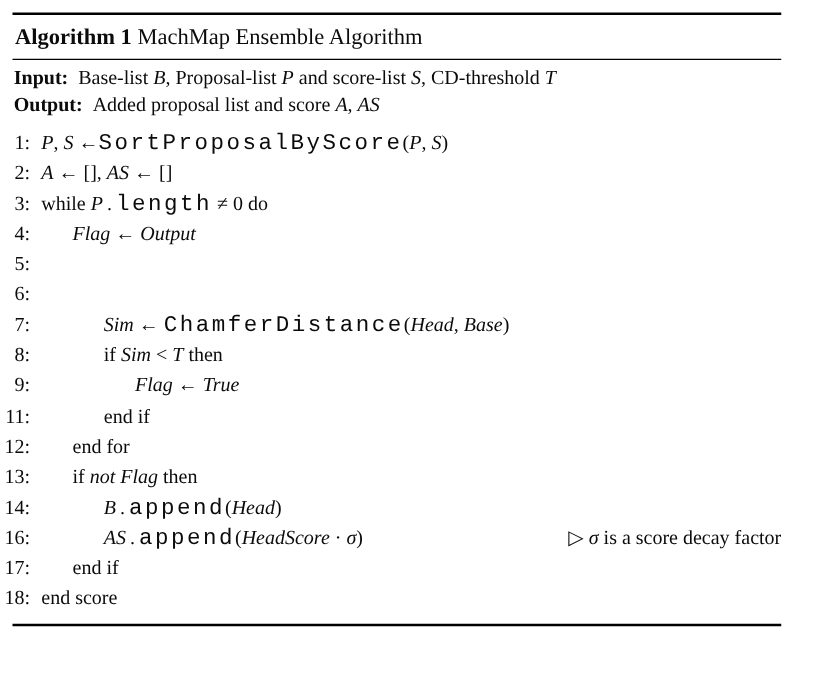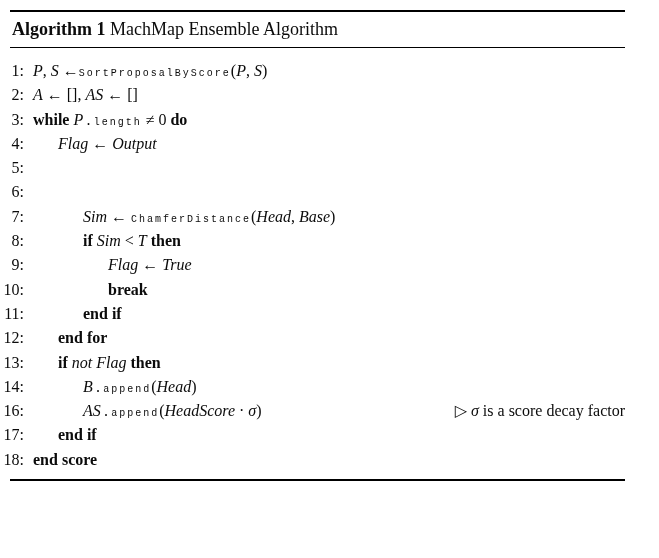--- a/index.html
+++ b/index.html
@@ -63,38 +63,40 @@
     flex: none;
     text-align: right;
   }
   .content {
     padding-left: 9px;
   }
   .comment {
     margin-left: auto;
     padding-left: 12px;
   }
-  .kw { font-weight: bold; margin-top: 28px; }
+  .kw { font-weight: normal; margin-top: 28px; }
   .mv { font-style: italic; }
   .tt {
     font-family: "Liberation Mono", "DejaVu Sans Mono", monospace;
-    font-size: 10px;
+    font-size: 18px;
     letter-spacing: 2px;
   }
 </style>
 </head>
 <body>
 
 <div class="algo">
   <div class="rule"></div>
   <div class="header">
     <span class="bold">Algorithm 1</span><span> MachMap Ensemble Algorithm</span>
   </div>
   <div class="rule mid"></div>
   <div class="io" id="io">
+      <div class="io-line"><span class="io-label">Input:</span><span>Base-list </span><span class="mv">B</span><span>, Proposal-list </span><span class="mv">P</span><span> and score-list </span><span class="mv">S</span><span>, CD-threshold </span><span class="mv">T</span></div>
+      <div class="io-line"><span class="io-label">Output:</span><span>Added proposal list and score </span><span class="mv">A</span><span>, </span><span class="mv">AS</span></div>
     </div>
   <div id="lines">
       <div class="algo-line">
         <span class="num">1:</span>
         <span class="content" style="padding-left: 9px;"><span class="mv">P</span><span>, </span><span class="mv">S</span><span> ←</span><span class="tt">SortProposalByScore</span><span>(</span><span class="mv">P</span><span>, </span><span class="mv">S</span><span>)</span></span>
       </div>
       <div class="algo-line">
         <span class="num">2:</span>
         <span class="content" style="padding-left: 9px;"><span class="mv">A</span><span> ← [], </span><span class="mv">AS</span><span> ← []</span></span>
       </div>
@@ -118,24 +120,20 @@
       </div>
       <div class="algo-line">
         <span class="num">8:</span>
         <span class="content" style="padding-left: 59px;"><span class="kw">if </span><span class="mv">Sim</span><span> &lt; </span><span class="mv">T</span><span> </span><span class="kw">then</span></span>
       </div>
       <div class="algo-line">
         <span class="num">9:</span>
         <span class="content" style="padding-left: 84px;"><span class="mv">Flag</span><span> ← </span><span class="mv">True</span></span>
       </div>
       <div class="algo-line">
-        <span class="num">10:</span>
-        <span class="content" style="padding-left: 84px;"><span class="kw">break</span></span>
-      </div>
-      <div class="algo-line">
         <span class="num">11:</span>
         <span class="content" style="padding-left: 59px;"><span class="kw">end if</span></span>
       </div>
       <div class="algo-line">
         <span class="num">12:</span>
         <span class="content" style="padding-left: 34px;"><span class="kw">end for</span></span>
       </div>
       <div class="algo-line">
         <span class="num">13:</span>
         <span class="content" style="padding-left: 34px;"><span class="kw">if </span><span class="mv">not Flag</span><span> </span><span class="kw">then</span></span>

